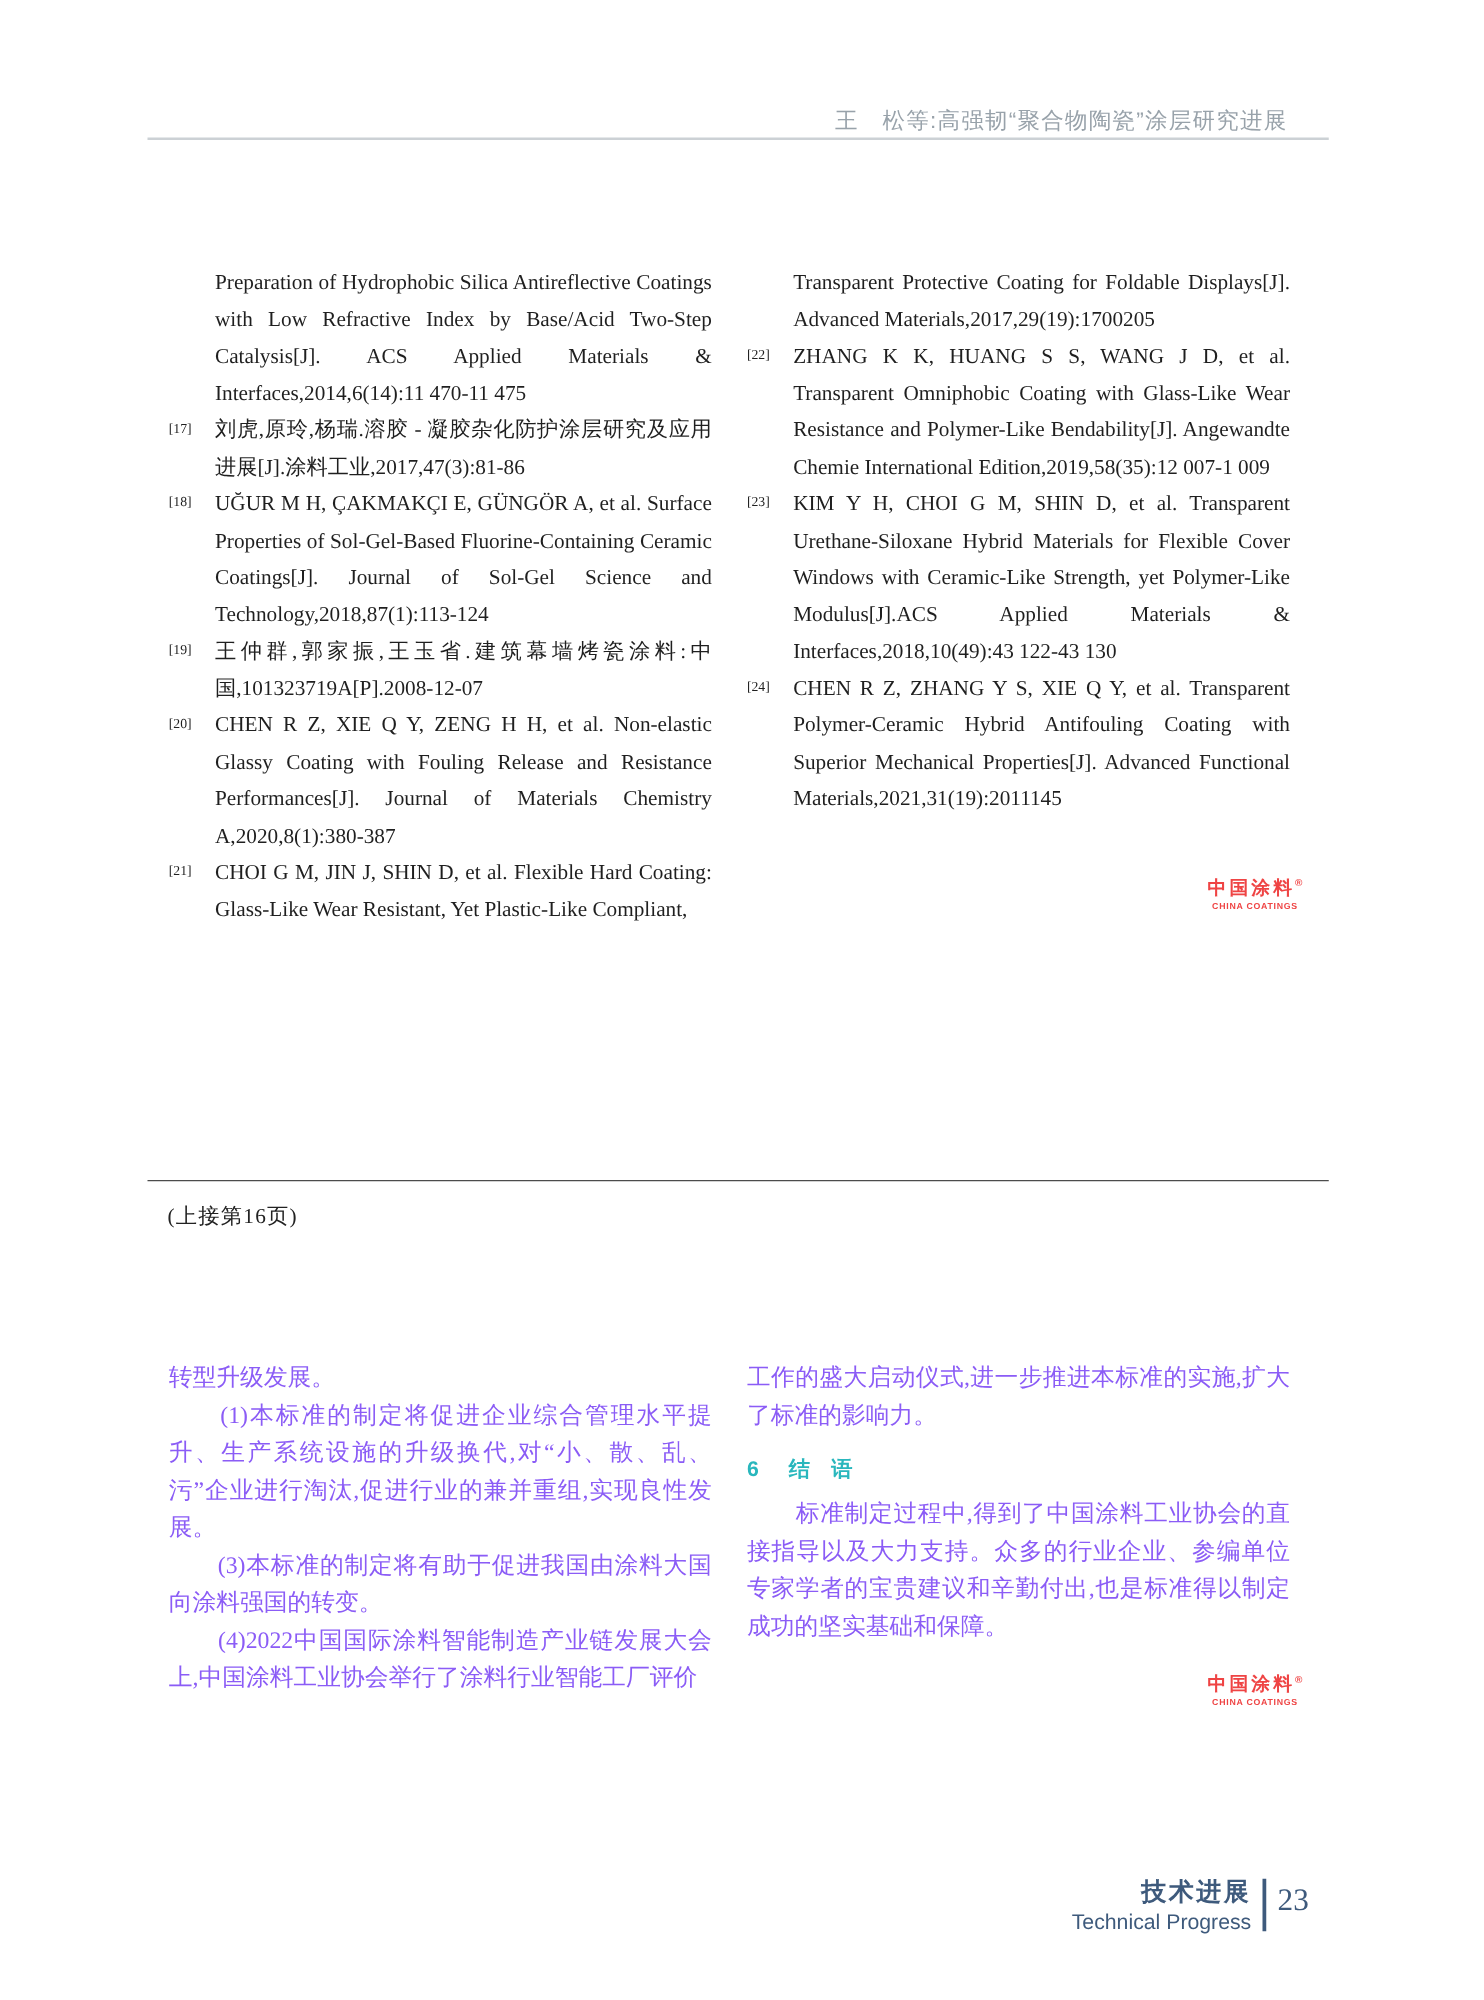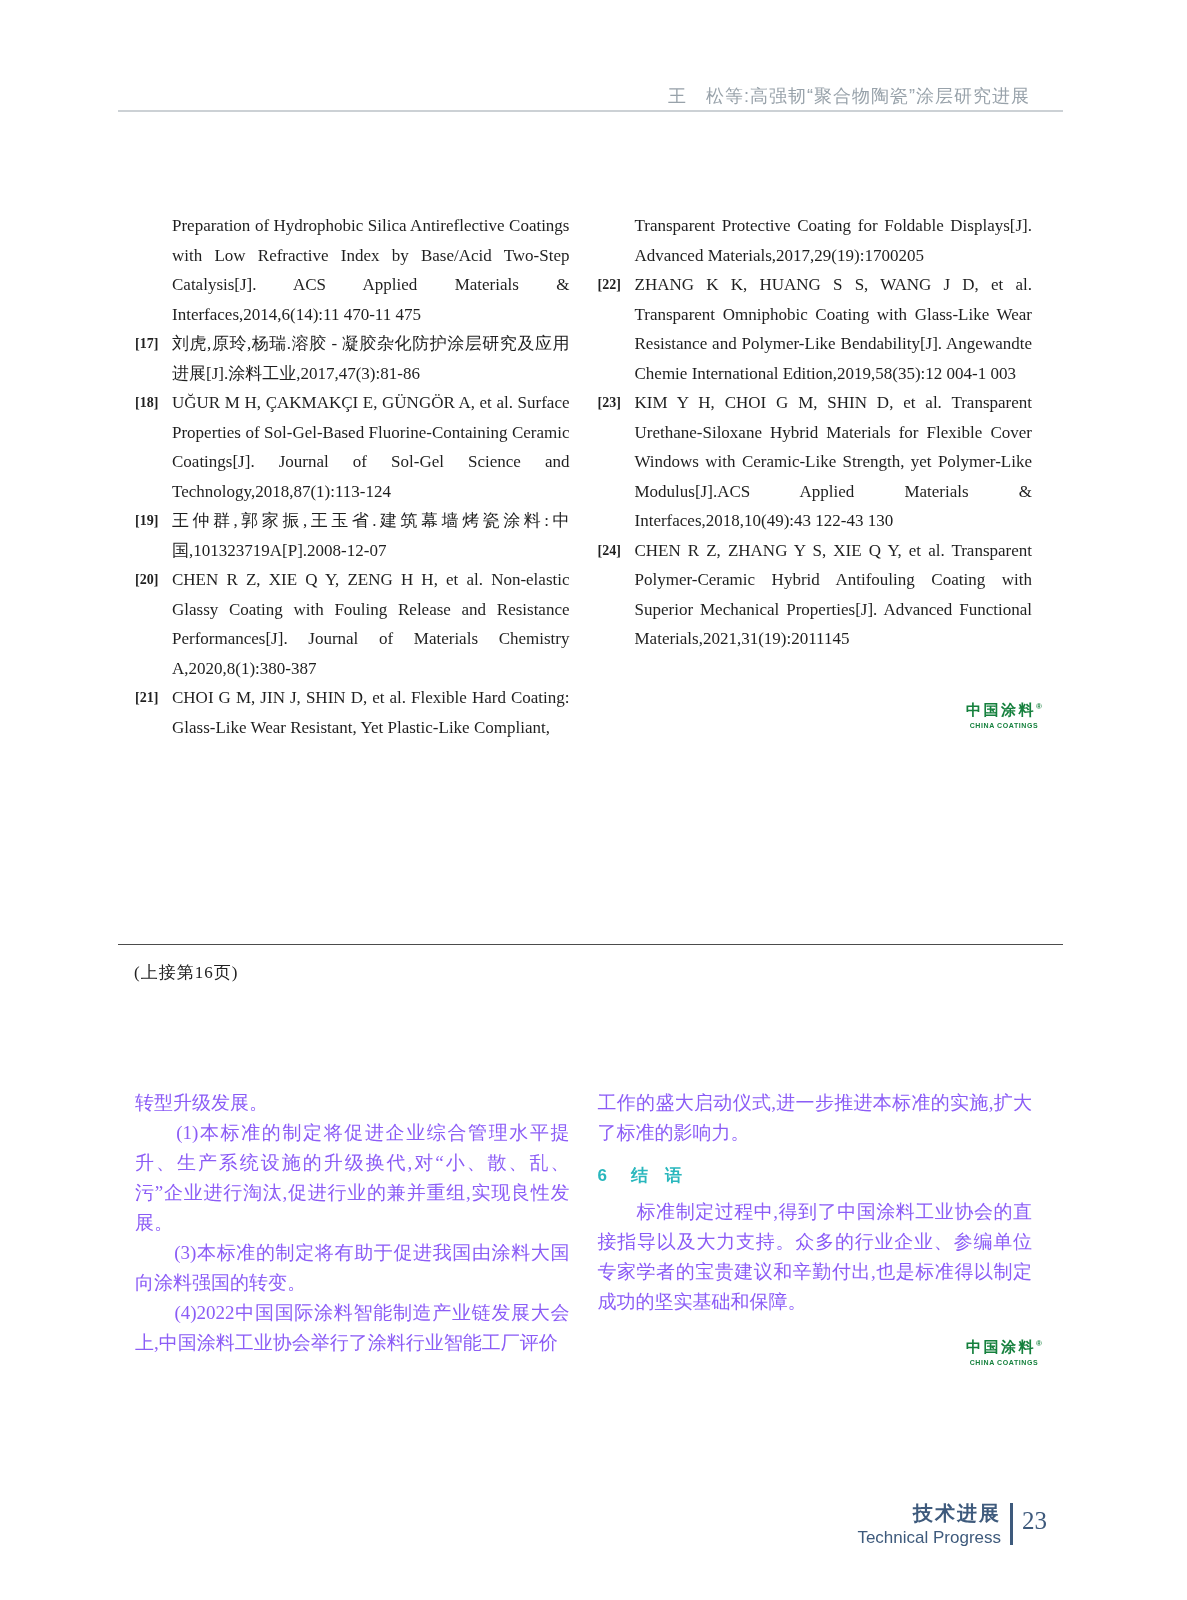--- a/index.html
+++ b/index.html
@@ -25,28 +25,28 @@
   }
   
   .refs {
     position: absolute; top: 211px; left: 135px; width: 897px;
     display: flex; gap: 28px;
   }
   .refs-col { flex: 1; }
   .ref-item { display: flex; align-items: flex-start; }
   .ref-label {
     flex: 0 0 37px;
-    font-size: 14px; line-height: 29.5px; font-weight: bold;
+    font-size: 11px; line-height: 29.5px;
   }
   .ref-text {
     flex: 1; text-align: justify;
     font-size: 17px; line-height: 29.5px;
   }
   
-  .logo { width: 96px; text-align: center; color: #15803d; }
+  .logo { width: 96px; text-align: center; color: #ef4444; }
   .logo-cn {
     font-family: "Liberation Sans", "DejaVu Sans", sans-serif;
     font-weight: bold; font-size: 15px; letter-spacing: 2.5px;
     white-space: nowrap;
   }
   .logo-cn sup { font-size: 8px; letter-spacing: 0; }
   .logo-en {
     font-family: "Liberation Sans", "DejaVu Sans", sans-serif;
     font-weight: bold; font-size: 7px; letter-spacing: 0.6px;
     margin-top: 2px; white-space: nowrap;
@@ -141,21 +141,21 @@
       </div>
     <div class="refs-col">
 
         <div class="ref-item">
           <span class="ref-label"></span>
           <span class="ref-text">Transparent Protective Coating for Foldable Displays[J]. Advanced Materials,2017,29(19):1700205</span>
         </div>
 
         <div class="ref-item">
           <span class="ref-label">[22]</span>
-          <span class="ref-text">ZHANG K K, HUANG S S, WANG J D, et al. Transparent Omniphobic Coating with Glass-Like Wear Resistance and Polymer-Like Bendability[J]. Angewandte Chemie International Edition,2019,58(35):12 004-1 003</span>
+          <span class="ref-text">ZHANG K K, HUANG S S, WANG J D, et al. Transparent Omniphobic Coating with Glass-Like Wear Resistance and Polymer-Like Bendability[J]. Angewandte Chemie International Edition,2019,58(35):12 007-1 009</span>
         </div>
 
         <div class="ref-item">
           <span class="ref-label">[23]</span>
           <span class="ref-text">KIM Y H, CHOI G M, SHIN D, et al. Transparent Urethane-Siloxane Hybrid Materials for Flexible Cover Windows with Ceramic-Like Strength, yet Polymer-Like Modulus[J].ACS Applied Materials &amp; Interfaces,2018,10(49):43 122-43 130</span>
         </div>
 
         <div class="ref-item">
           <span class="ref-label">[24]</span>
           <span class="ref-text">CHEN R Z, ZHANG Y S, XIE Q Y, et al. Transparent Polymer-Ceramic Hybrid Antifouling Coating with Superior Mechanical Properties[J]. Advanced Functional Materials,2021,31(19):2011145</span>

